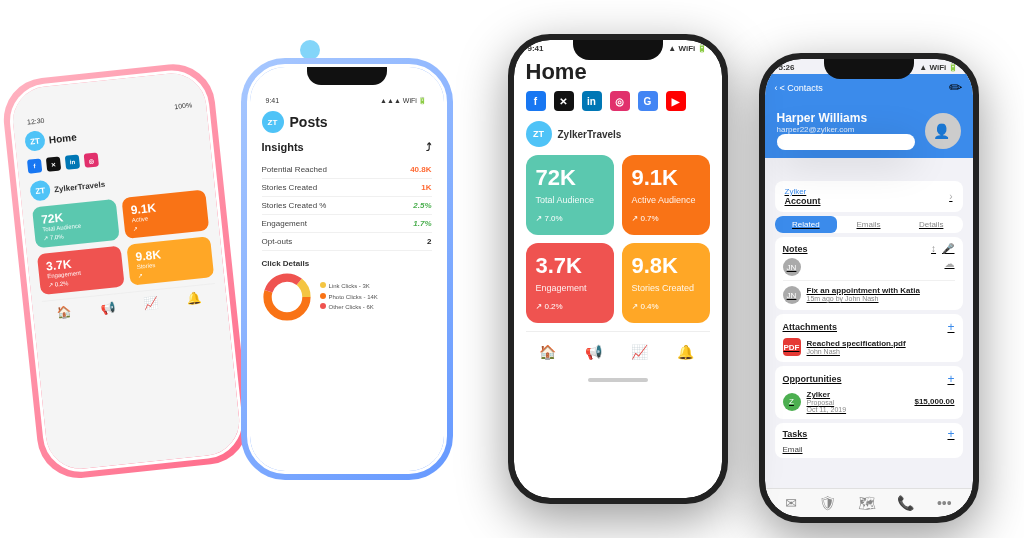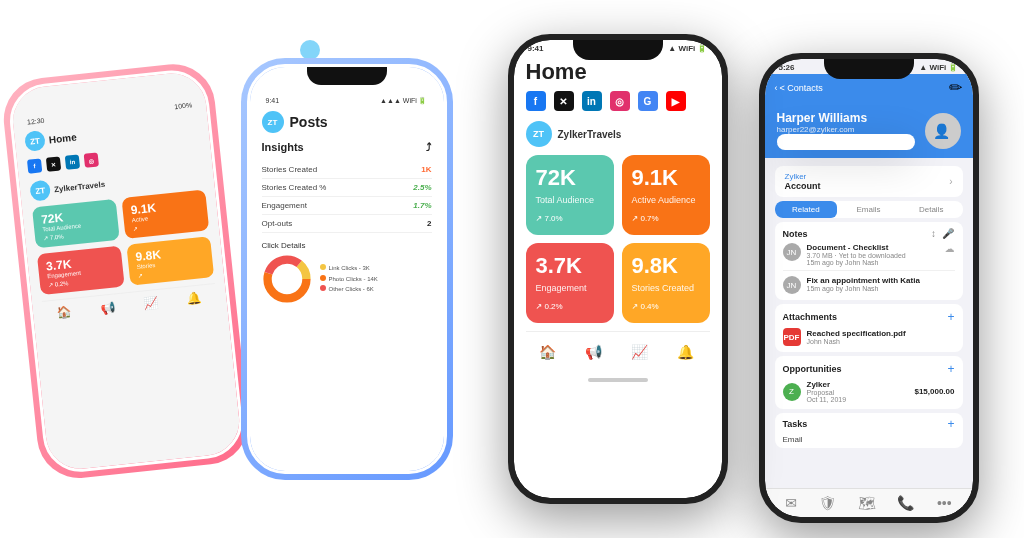--- a/index.html
+++ b/index.html
@@ -242,21 +242,21 @@
       color: #4caf50;
       font-style: italic;
     }
 
     .chart-section {
       margin-top: 8px;
     }
 
     .chart-title {
       font-size: 8px;
-      font-weight: normal;
+      font-weight: bold;
       color: #333;
       margin-bottom: 4px;
     }
 
     .donut-area {
       display: flex;
       align-items: center;
       gap: 8px;
     }
 
@@ -533,22 +533,23 @@
       font-size: 8px;
       color: rgba(255,255,255,0.85);
     }
 
     .right-contact-info .phone {
       font-size: 14px;
       color: rgba(255,255,255,0.85);
     }
 
     .right-content {
-      padding: 8px 10px;
+      padding: 23px 10px;
       overflow: hidden;
+      text-decoration: underline;
     }
 
     .right-account-row {
       background: #fff;
       border-radius: 8px;
       padding: 6px 10px;
       margin-bottom: 4px;
       display: flex;
       align-items: center;
       justify-content: space-between;
@@ -824,20 +825,24 @@
           <span>9:41</span>
           <span>▲▲▲ WiFi 🔋</span>
         </div>
         <div class="posts-header">
           <div class="posts-app-icon">ZT</div>
           <span class="posts-title">Posts</span>
         </div>
         <div class="insights-section-title">
           <span>Insights</span>
           <span>⤴</span>
+        </div>
+        <div class="insights-row">
+          <span>Potential Reached</span>
+          <span class="val">40.8K</span>
         </div>
         <div class="insights-row">
           <span>Stories Created</span>
           <span class="val">1K</span>
         </div>
         <div class="insights-row">
           <span>Stories Created %</span>
           <span class="val-green">2.5%</span>
         </div>
         <div class="insights-row">
@@ -967,25 +972,20 @@
           <div class="section-card">
             <div class="section-header">
               <span class="section-title">Notes</span>
               <div style="display:flex;gap:6px;align-items:center;">
                 <span style="font-size:10px;color:#888;">↕</span>
                 <span style="font-size:10px;color:#888;">🎤</span>
               </div>
             </div>
             <div class="note-item">
               <div class="note-avatar">JN</div>
-              <div class="note-content">
-                <div class="note-title">Document - Checklist</div>
-                <div class="note-sub">3.70 MB · Yet to be downloaded</div>
-                <div class="note-sub">15m ago by John Nash</div>
-              </div>
               <span class="note-cloud">☁</span>
             </div>
             <div class="note-item" style="border-bottom:none;margin-bottom:0;padding-bottom:0;">
               <div class="note-avatar">JN</div>
               <div class="note-content">
                 <div class="note-title">Fix an appointment with Katia</div>
                 <div class="note-sub">15m ago by John Nash</div>
               </div>
             </div>
           </div>

